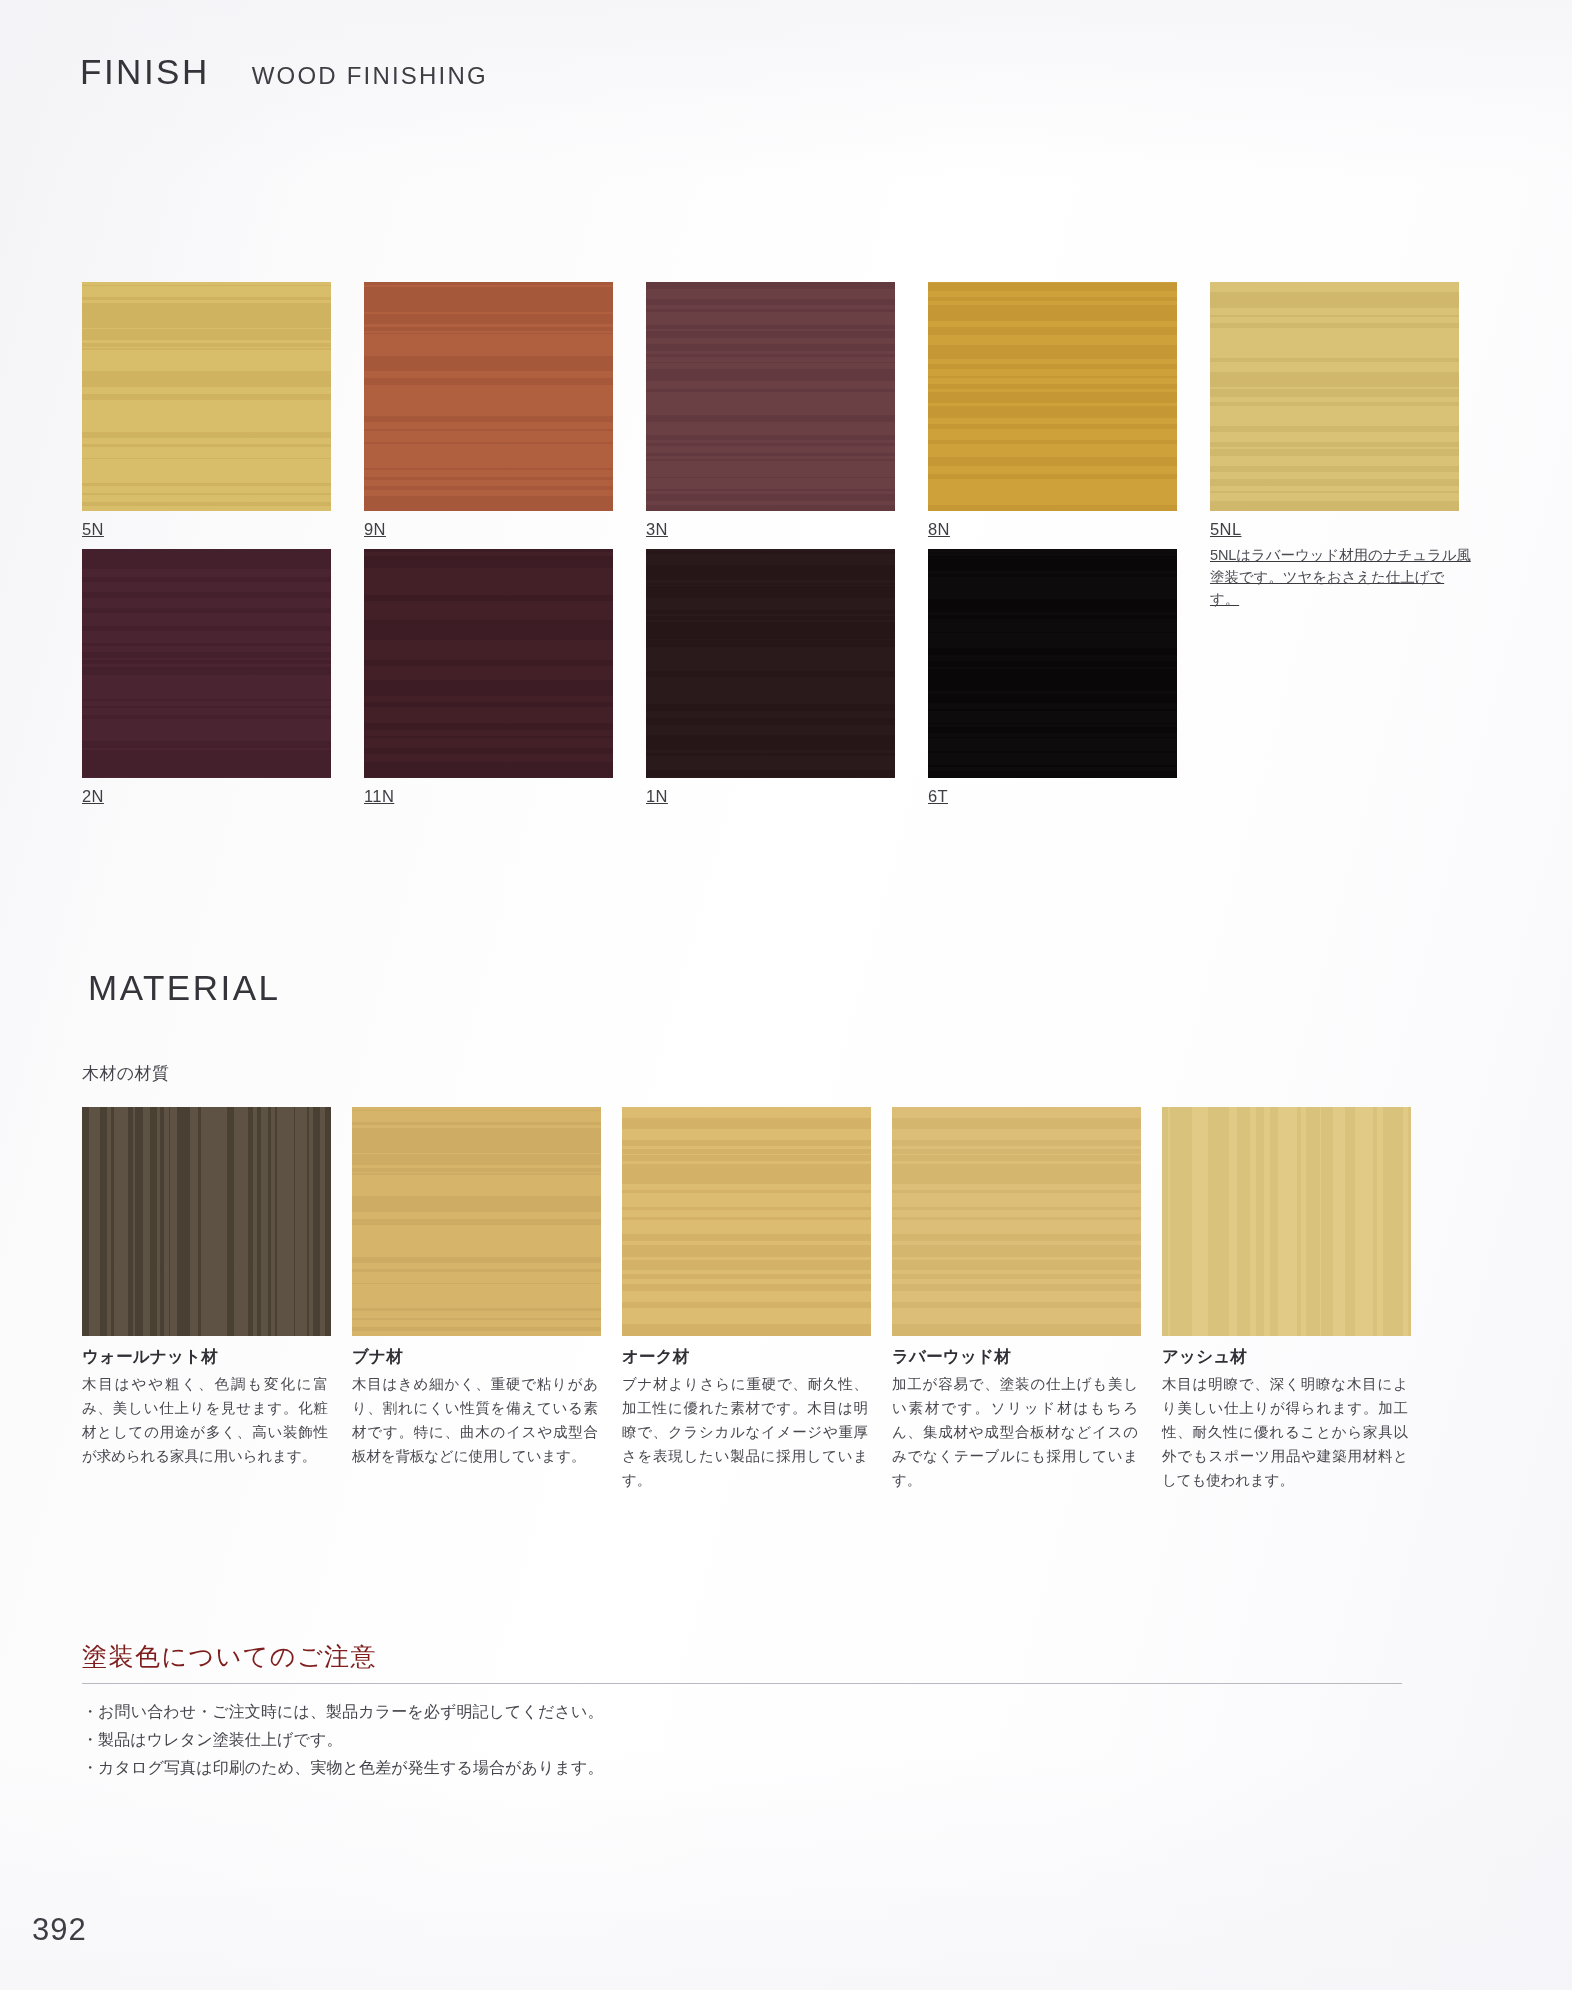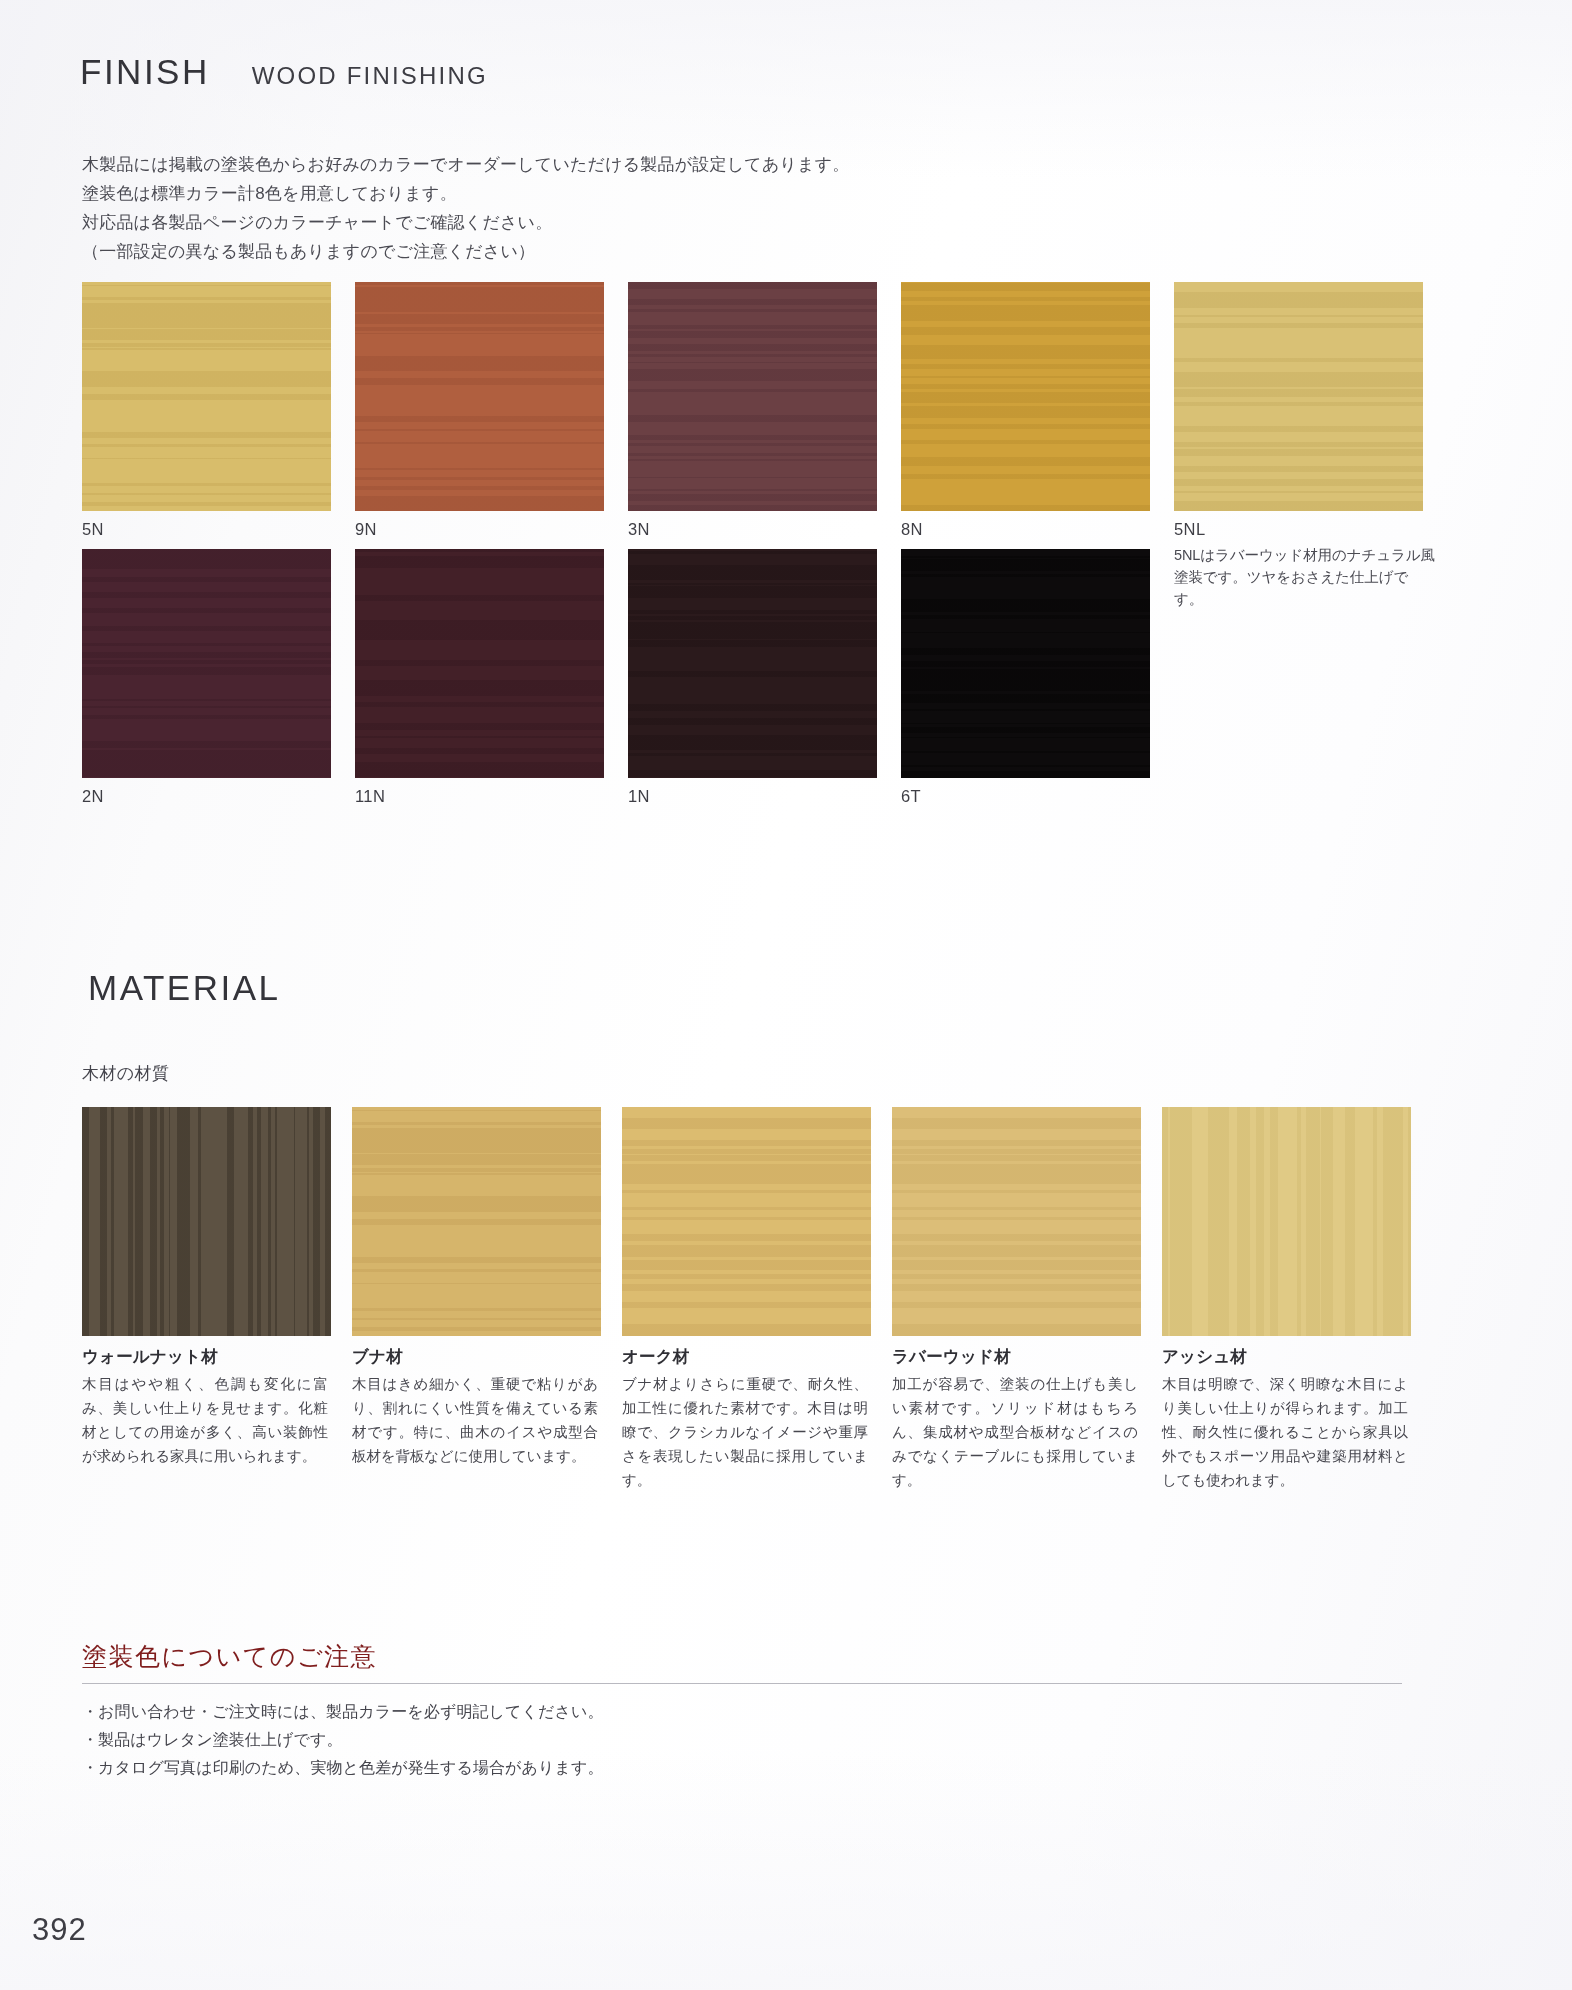--- a/index.html
+++ b/index.html
@@ -67,21 +67,22 @@
     color: #4a4a52;
     letter-spacing: 0.2px;
   }
   .intro div { white-space: nowrap; }
 
   
   .swatch-grid {
     position: absolute;
     left: 82px;
     display: flex;
-    gap: 3px;
+    gap: 12px;
+    text-decoration: underline;
   }
   .swatch-grid.row1 { top: 282px; }
   .swatch-grid.row2 { top: 549px; }
 
   .swatch-cell {
     width: 270px;
     position: relative;
   }
   .swatch-chip {
     width: 249px;
@@ -203,26 +204,20 @@
 
 <div class="page"></div>
 
 <div class="content">
 
   <div class="finish-head">
     <div class="finish-title">FINISH</div>
     <div class="finish-sub">WOOD FINISHING</div>
   </div>
 
-  <div class="intro">
-    <div>木製品には掲載の塗装色からお好みのカラーでオーダーしていただける製品が設定してあります。</div>
-    <div>塗装色は標準カラー計8色を用意しております。</div>
-    <div>対応品は各製品ページのカラーチャートでご確認ください。</div>
-    <div>（一部設定の異なる製品もありますのでご注意ください）</div>
-  </div>
 
   <div class="swatch-grid row1" id="swatch-row-1">
       <div class="swatch-cell">
         <div class="swatch-chip" style="background: rgb(216, 189, 107);">
           <div class="grain" style="background-image: linear-gradient(rgb(216, 189, 107) 0%, rgb(216, 189, 107) 1.17%, rgb(201, 171, 89) 1.17%, rgb(201, 171, 89) 1.72%, rgb(216, 189, 107) 1.72%, rgb(216, 189, 107) 2.94%, rgb(216, 189, 107) 2.94%, rgb(216, 189, 107) 5.26%, rgb(216, 189, 107) 5.26%, rgb(216, 189, 107) 6.76%, rgb(201, 171, 89) 6.76%, rgb(201, 171, 89) 7.95%, rgb(216, 189, 107) 7.95%, rgb(216, 189, 107) 9.08%, rgb(201, 171, 89) 9.08%, rgb(201, 171, 89) 12.08%, rgb(201, 171, 89) 12.08%, rgb(201, 171, 89) 13.22%, rgb(201, 171, 89) 13.22%, rgb(201, 171, 89) 14.3%, rgb(201, 171, 89) 14.3%, rgb(201, 171, 89) 15.02%, rgb(201, 171, 89) 15.02%, rgb(201, 171, 89) 16.96%, rgb(201, 171, 89) 16.96%, rgb(201, 171, 89) 19.98%, rgb(216, 189, 107) 19.98%, rgb(216, 189, 107) 20.71%, rgb(201, 171, 89) 20.71%, rgb(201, 171, 89) 22.55%, rgb(201, 171, 89) 22.55%, rgb(201, 171, 89) 25.18%, rgb(216, 189, 107) 25.18%, rgb(216, 189, 107) 26.47%, rgb(201, 171, 89) 26.47%, rgb(201, 171, 89) 28.19%, rgb(216, 189, 107) 28.19%, rgb(216, 189, 107) 28.96%, rgb(201, 171, 89) 28.96%, rgb(201, 171, 89) 29.63%, rgb(216, 189, 107) 29.63%, rgb(216, 189, 107) 32.08%, rgb(216, 189, 107) 32.08%, rgb(216, 189, 107) 32.98%, rgb(216, 189, 107) 32.98%, rgb(216, 189, 107) 35.33%, rgb(216, 189, 107) 35.33%, rgb(216, 189, 107) 37.6%, rgb(216, 189, 107) 37.6%, rgb(216, 189, 107) 38.91%, rgb(201, 171, 89) 38.91%, rgb(201, 171, 89) 40.87%, rgb(201, 171, 89) 40.87%, rgb(201, 171, 89) 42.96%, rgb(201, 171, 89) 42.96%, rgb(201, 171, 89) 45.8%, rgb(216, 189, 107) 45.8%, rgb(216, 189, 107) 48.81%, rgb(201, 171, 89) 48.81%, rgb(201, 171, 89) 51.54%, rgb(216, 189, 107) 51.54%, rgb(216, 189, 107) 52.71%, rgb(216, 189, 107) 52.71%, rgb(216, 189, 107) 53.85%, rgb(216, 189, 107) 53.85%, rgb(216, 189, 107) 56.35%, rgb(216, 189, 107) 56.35%, rgb(216, 189, 107) 58.71%, rgb(216, 189, 107) 58.71%, rgb(216, 189, 107) 61.14%, rgb(216, 189, 107) 61.14%, rgb(216, 189, 107) 63.37%, rgb(216, 189, 107) 63.37%, rgb(216, 189, 107) 65.46%, rgb(201, 171, 89) 65.46%, rgb(201, 171, 89) 67.99%, rgb(216, 189, 107) 67.99%, rgb(216, 189, 107) 70.8%, rgb(201, 171, 89) 70.8%, rgb(201, 171, 89) 72.02%, rgb(216, 189, 107) 72.02%, rgb(216, 189, 107) 74.34%, rgb(216, 189, 107) 74.34%, rgb(216, 189, 107) 76.84%, rgb(201, 171, 89) 76.84%, rgb(201, 171, 89) 77.45%, rgb(216, 189, 107) 77.45%, rgb(216, 189, 107) 80.12%, rgb(216, 189, 107) 80.12%, rgb(216, 189, 107) 82.28%, rgb(216, 189, 107) 82.28%, rgb(216, 189, 107) 83.41%, rgb(216, 189, 107) 83.41%, rgb(216, 189, 107) 85.24%, rgb(216, 189, 107) 85.24%, rgb(216, 189, 107) 87.91%, rgb(201, 171, 89) 87.91%, rgb(201, 171, 89) 88.96%, rgb(216, 189, 107) 88.96%, rgb(216, 189, 107) 89.65%, rgb(216, 189, 107) 89.65%, rgb(216, 189, 107) 91.93%, rgb(201, 171, 89) 91.93%, rgb(201, 171, 89) 93.16%, rgb(216, 189, 107) 93.16%, rgb(216, 189, 107) 95.86%, rgb(201, 171, 89) 95.86%, rgb(201, 171, 89) 97.73%, rgb(216, 189, 107) 97.73%, rgb(216, 189, 107) 100%); opacity: 0.55;"></div>
         </div>
         <div class="swatch-label">5N</div>
       </div>
       <div class="swatch-cell">
         <div class="swatch-chip" style="background: rgb(176, 95, 63);">

